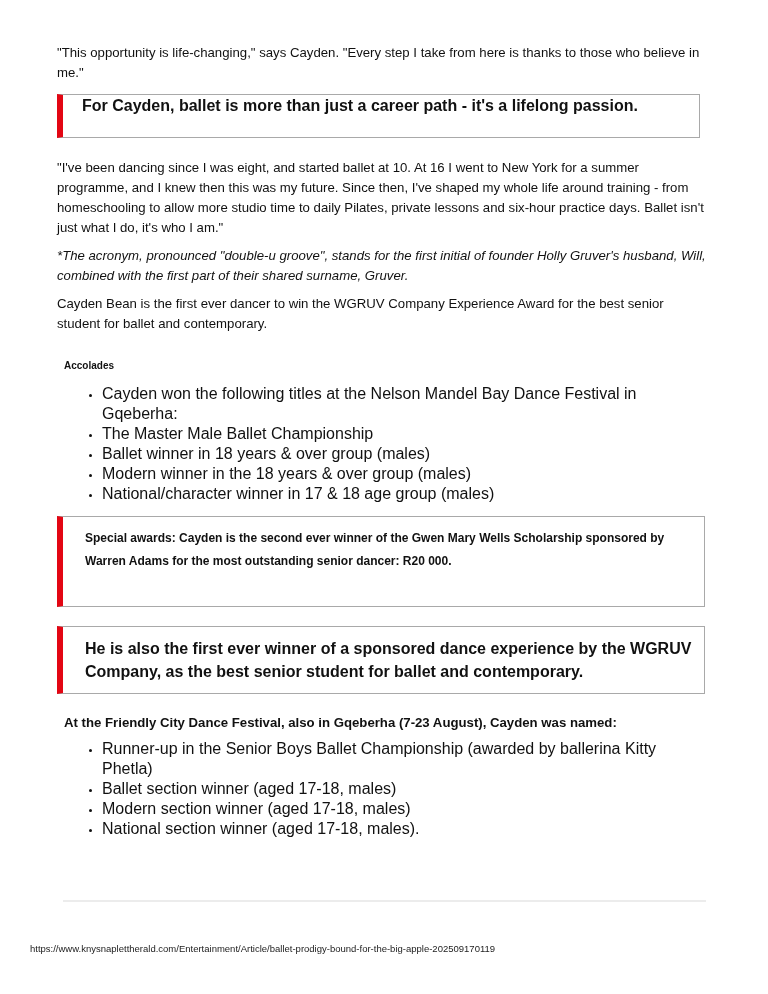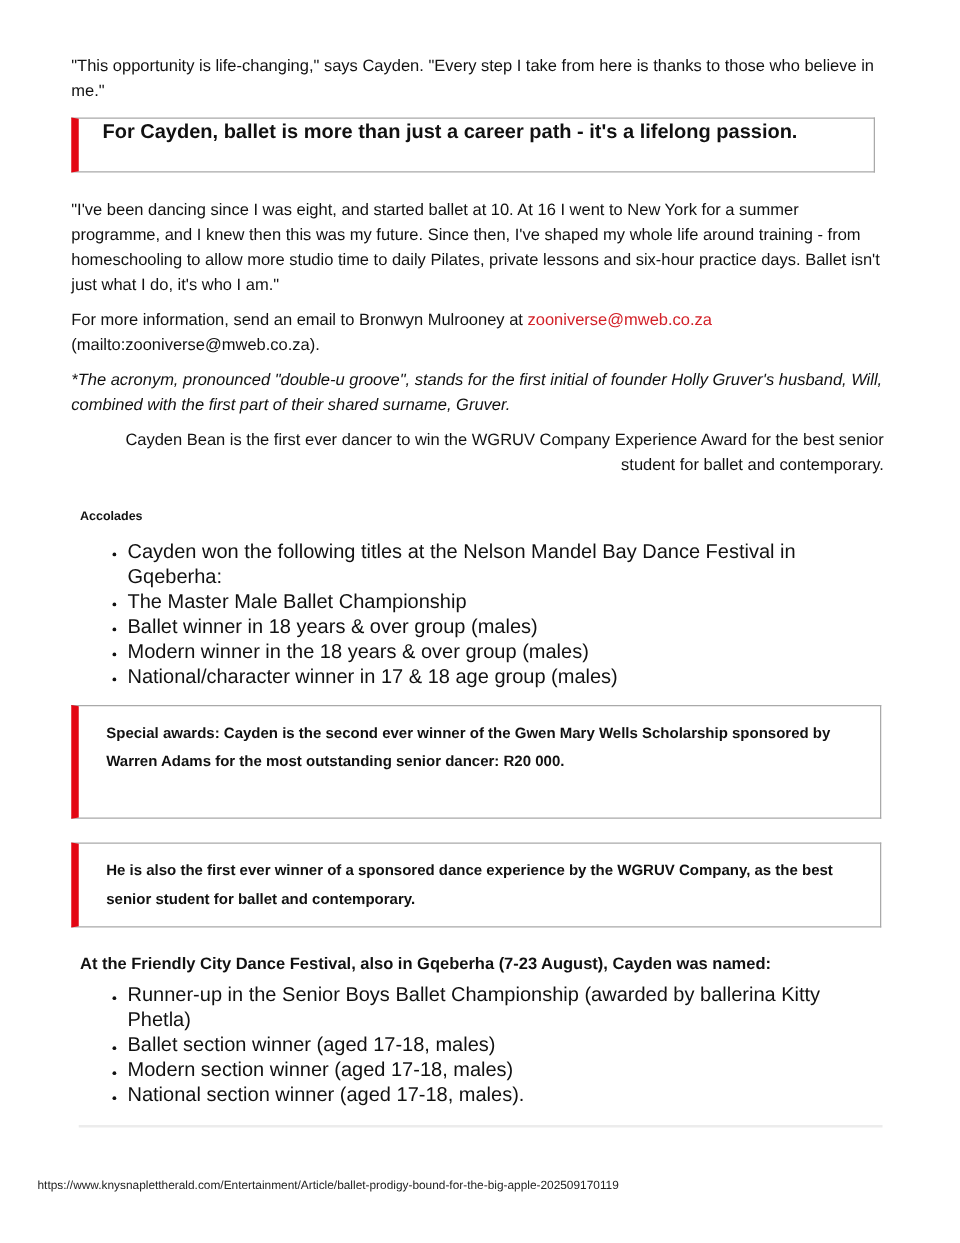--- a/index.html
+++ b/index.html
@@ -8,43 +8,42 @@
   .content { position: absolute; left: 57px; top: 43px; width: 650px; }
   p { margin: 0; font-size: 13.2px; line-height: 20px; }
   .p1 { margin-bottom: 11px; }
   .callout { border: 1px solid #a9a9a9; border-left: 6px solid #e30613; box-sizing: border-box;
              font-weight: bold; color: #111; }
   .callout1 { width: 643px; height: 44px; padding: 0 0 0 19px; font-size: 16px; line-height: 22px; margin-bottom: 20px; }
   .p2 { margin-bottom: 8px; }
   .p3 { margin-bottom: 8px; }
   .link { color: #d32027; }
   .p4 { font-style: italic; margin-bottom: 8px; }
-  .p5 { text-align: right; margin-bottom: 22px; }
+  .p5 { text-align: left; margin-bottom: 22px; }
   .h-acc { font-weight: bold; font-size: 10px; margin-left: 7px; margin-bottom: 8px; line-height: 20px;}
   ul { margin: 0 0 12px 0; padding-left: 45px; }
   li { font-size: 16px; line-height: 20px; }
   li::marker { font-size: 10px; }
   .callout2 { width: 648px; height: 91px; padding: 10px 0 0 22px; font-size: 12px; line-height: 23px; margin-bottom: 19px; }
-  .callout3 { width: 648px; height: 68px; padding: 10px 0 0 22px; font-size: 12px; line-height: 23px; margin-bottom: 19px; }
+  .callout3 { width: 648px; height: 68px; padding: 10px 0 0 22px; font-size: 16px; line-height: 23px; margin-bottom: 19px; }
   .h-fc { font-weight: bold; font-size: 13.2px; margin-left: 7px; line-height: 20px; margin-bottom: 6px; }
   .tagline { font-weight: bold; font-style: italic; font-size: 13.2px; margin-left: 7px; line-height: 20px; margin-top: -4px; }
   .divider { position: absolute; left: 63px; top: 900px; width: 643px; height: 2px; background: #ececec; }
   .footer-url { position: absolute; left: 30px; top: 943px; font-size: 9.5px; color: #222; }
 </style>
 </head>
 <body>
 
 <div class="content">
   <p class="p1">"This opportunity is life-changing," says Cayden. "Every step I take from here is thanks to those who believe in me."</p>
 
   <div class="callout callout1">For Cayden, ballet is more than just a career path - it's a lifelong passion.</div>
 
   <p class="p2">"I've been dancing since I was eight, and started ballet at 10. At 16 I went to New York for a summer programme, and I knew then this was my future. Since then, I've shaped my whole life around training - from homeschooling to allow more studio time to daily Pilates, private lessons and six-hour practice days. Ballet isn't just what I do, it's who I am."</p>
 
-  <p class="p3"><span>For more information, send an email to Bronwyn Mulrooney at </span><a class="link">zooniverse@mweb.co.za</a><br><span>(mailto:zooniverse@mweb.co.za).</span></p>
 
   <p class="p4">*The acronym, pronounced "double-u groove", stands for the first initial of founder Holly Gruver's husband, Will, combined with the first part of their shared surname, Gruver.</p>
 
   <p class="p5">Cayden Bean is the first ever dancer to win the WGRUV Company Experience Award for the best senior student for ballet and contemporary.</p>
 
   <div class="h-acc">Accolades</div>
   <ul>
     <li>Cayden won the following titles at the Nelson Mandel Bay Dance Festival in Gqeberha:</li>
     <li>The Master Male Ballet Championship</li>
     <li>Ballet winner in 18 years &amp; over group (males)</li>

